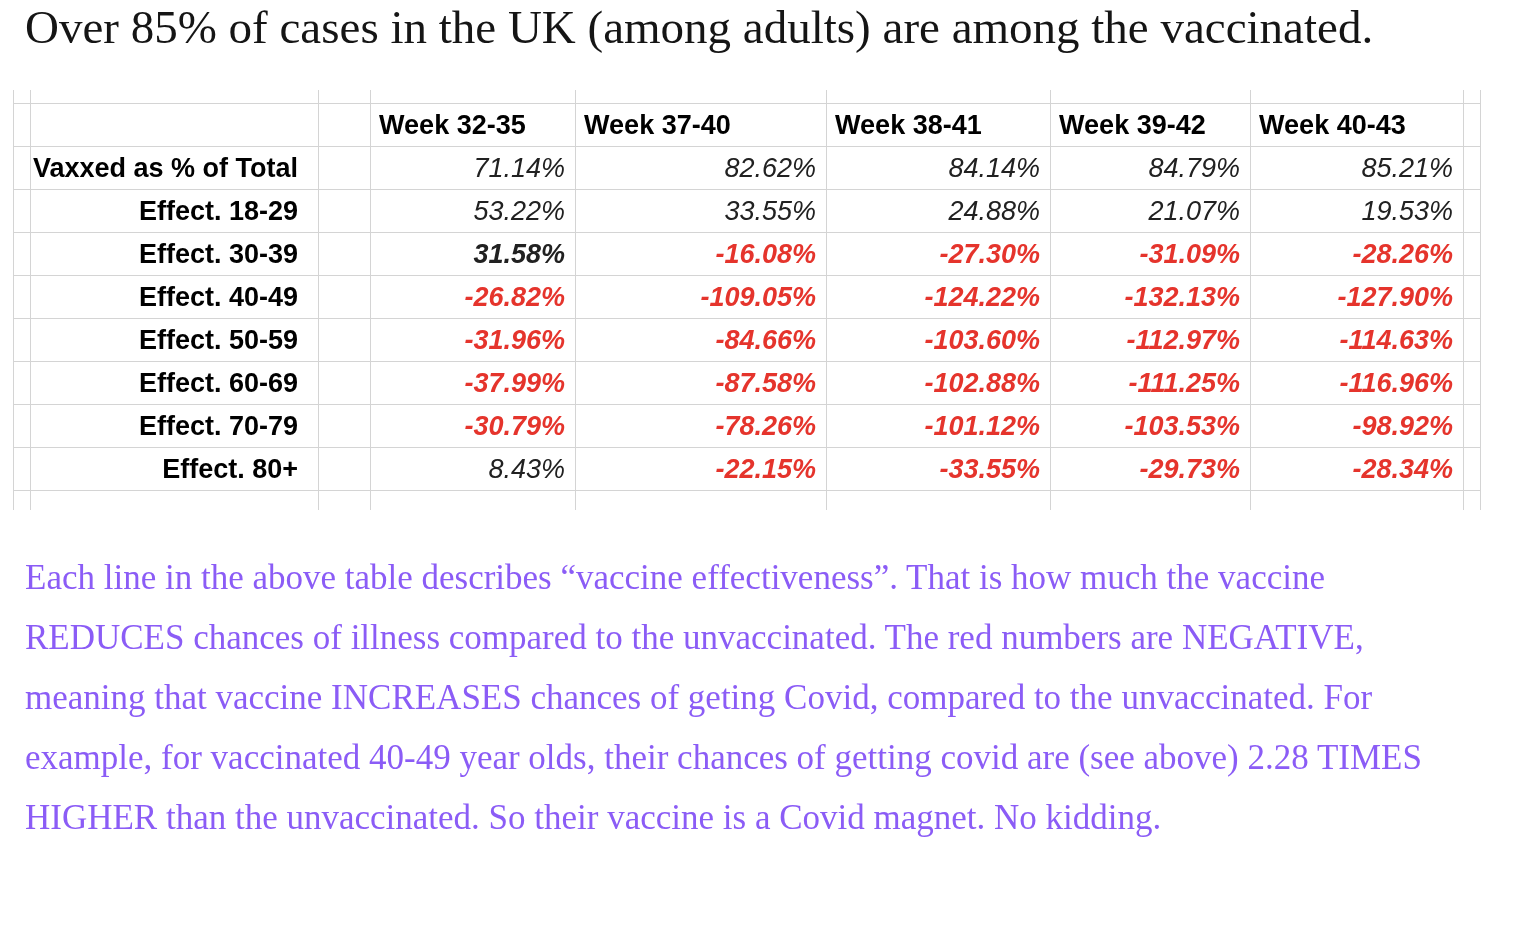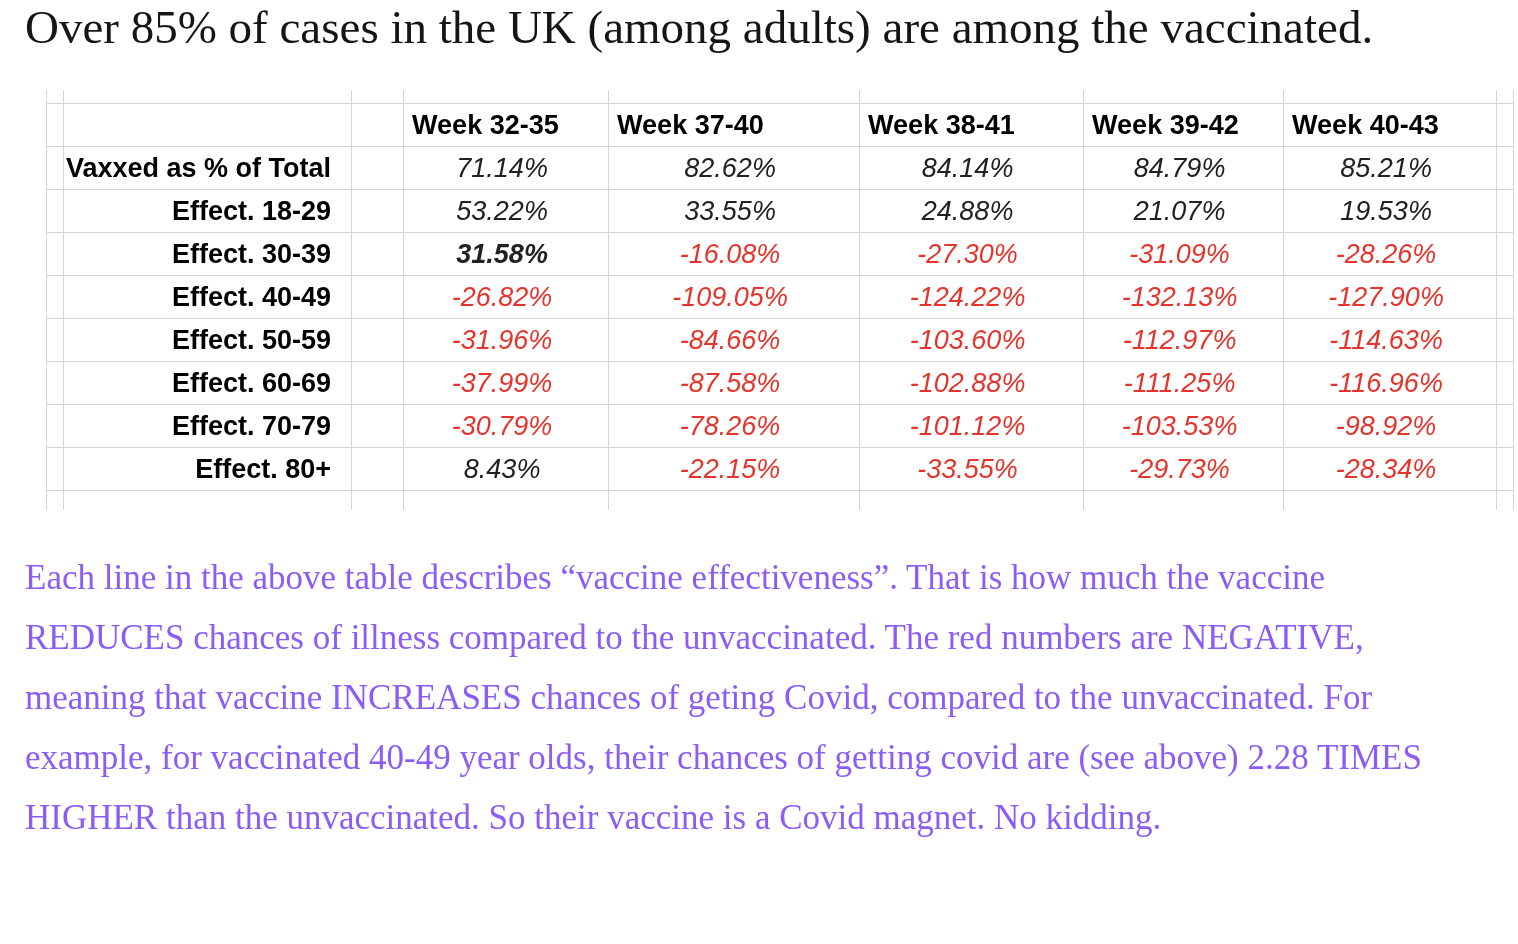--- a/index.html
+++ b/index.html
@@ -20,21 +20,21 @@
     top: 0px;
     margin: 0;
     font-family: "Liberation Serif", serif;
     font-weight: 400;
     font-size: 47px;
     color: #151515;
     white-space: nowrap;
   }
   .sheet {
     position: absolute;
-    left: 46px;
+    left: 13px;
     top: 90px;
   }
   table.grid {
     border-collapse: collapse;
     table-layout: fixed;
   }
   table.grid td {
     border: 1px solid #d4d4d4;
     height: 42px;
     padding: 0 2px;
@@ -58,27 +58,27 @@
     text-align: left;
     padding-left: 8px;
   }
   table.grid td.rowlabel {
     font-weight: 700;
     text-align: right;
     padding-right: 20px;
   }
   table.grid td.val {
     font-style: italic;
-    text-align: center;
+    text-align: right;
     padding-right: 10px;
     color: #212121;
   }
   table.grid td.val.neg {
     color: #e5342c;
-    font-weight: 400;
+    font-weight: 700;
   }
   table.grid td.val.b {
     font-weight: 700;
   }
   .body-text {
     position: absolute;
     left: 25px;
     top: 548px;
     width: 1462px;
     margin: 0;

